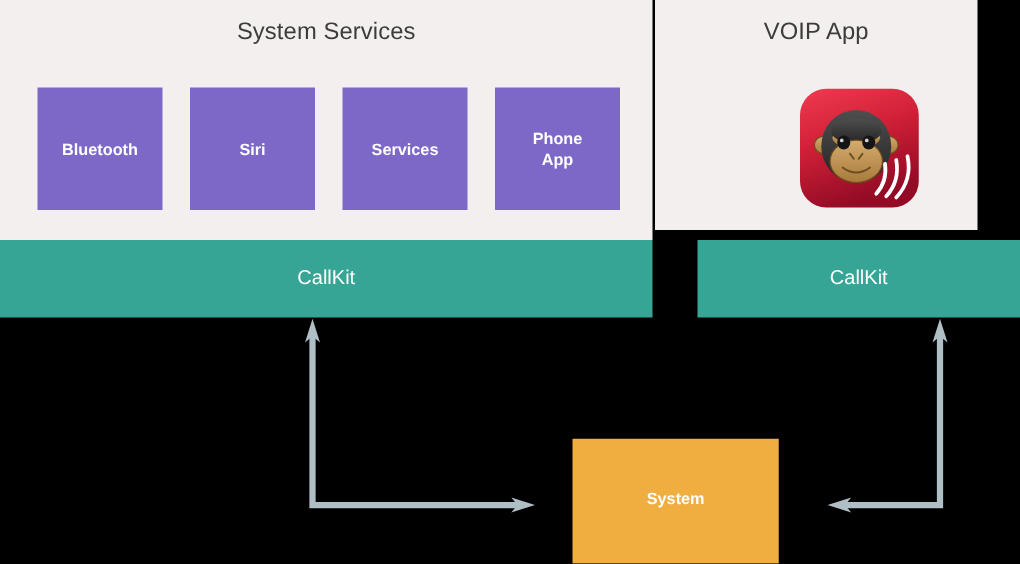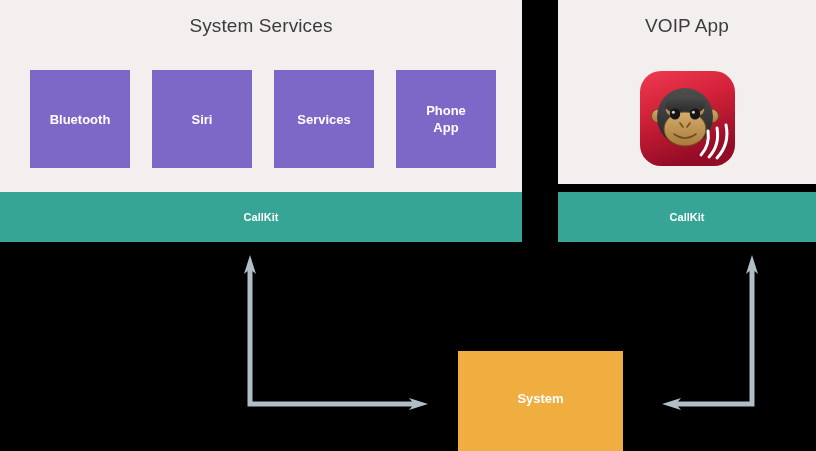--- a/index.html
+++ b/index.html
@@ -25,21 +25,21 @@
     position: absolute;
     background: #F2EFEE;
   }
   #panel-system {
     left: 0px;
     top: 0px;
     width: 522px;
     height: 192px;
   }
   #panel-voip {
-    left: 558px;
+    left: 524px;
     top: 0px;
     width: 258px;
     height: 184px;
   }
 
   .panel-title {
     position: absolute;
     left: 0;
     top: 14px;
     width: 100%;
@@ -71,25 +71,25 @@
   }
   #service-box-0 { left: 30px; }
   #service-box-1 { left: 152px; }
   #service-box-2 { left: 274px; }
   #service-box-3 { left: 396px; }
 
   
   .callkit-bar {
     position: absolute;
     top: 192px;
-    height: 50px;
+    height: 62px;
     background: #37A595;
     color: #FFFFFF;
-    font-size: 11px;
-    font-weight: bold;
+    font-size: 16px;
+    font-weight: normal;
     display: flex;
     align-items: center;
     justify-content: center;
   }
   #callkit-bar-left {
     left: 0px;
     width: 522px;
   }
   #callkit-bar-right {
     left: 558px;

